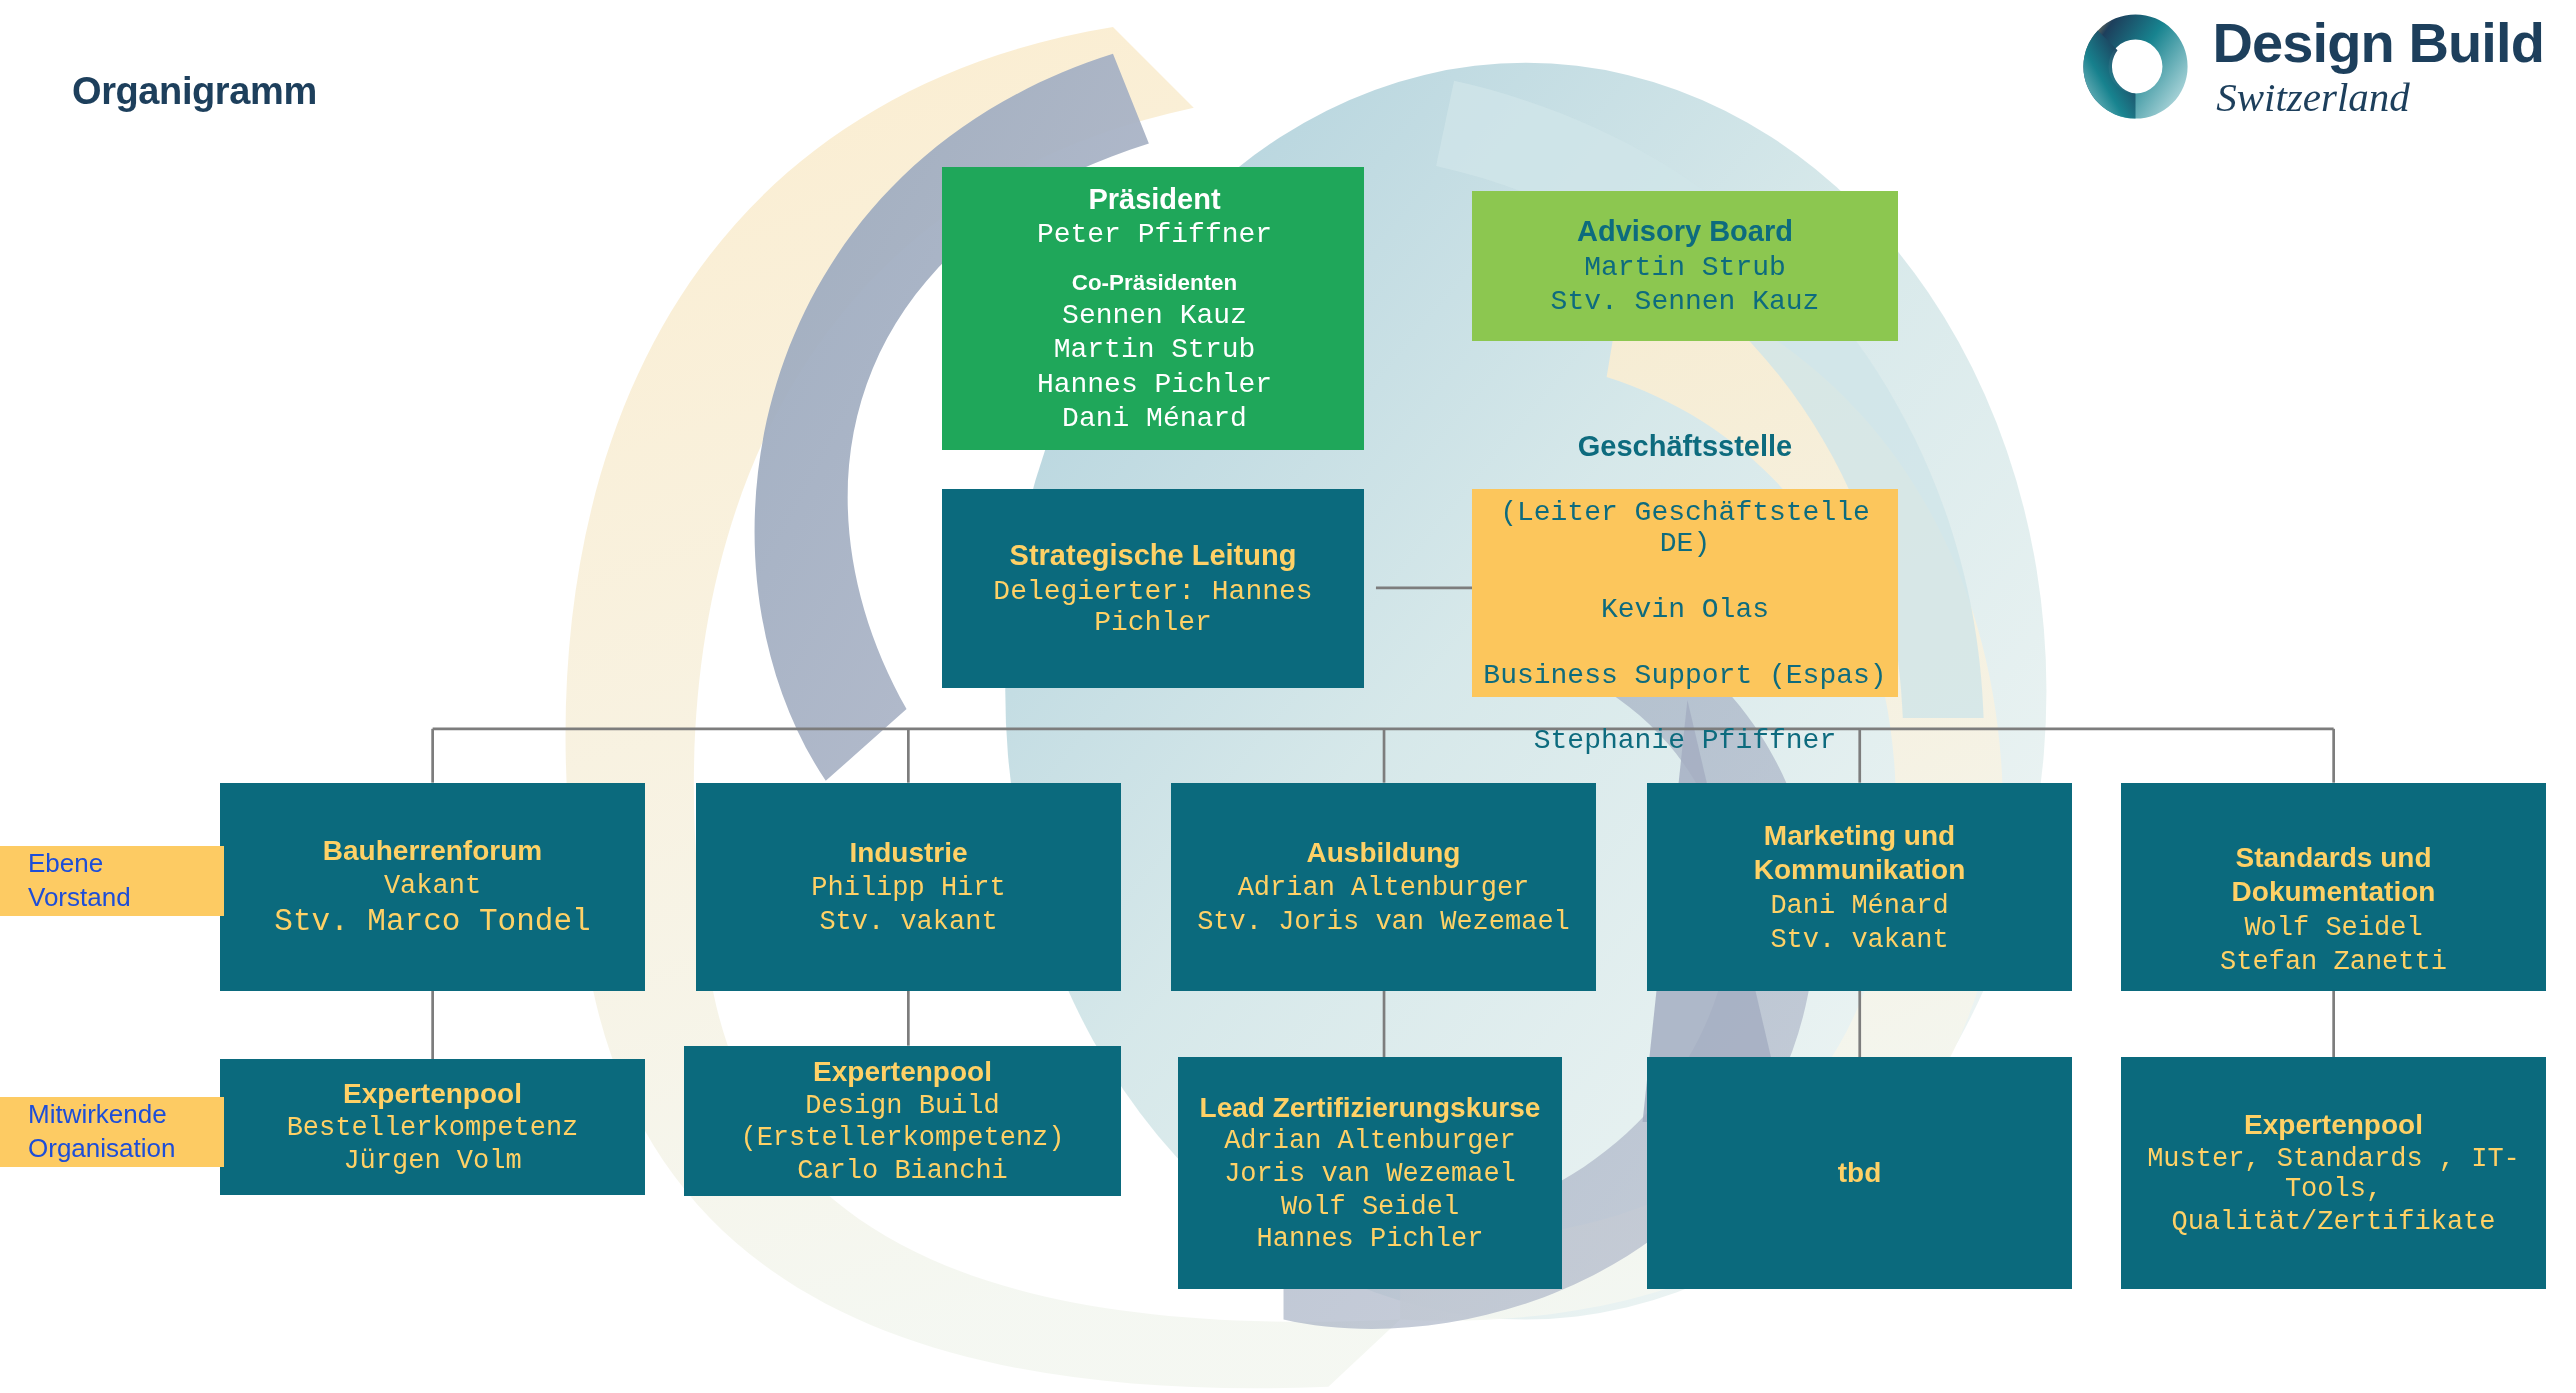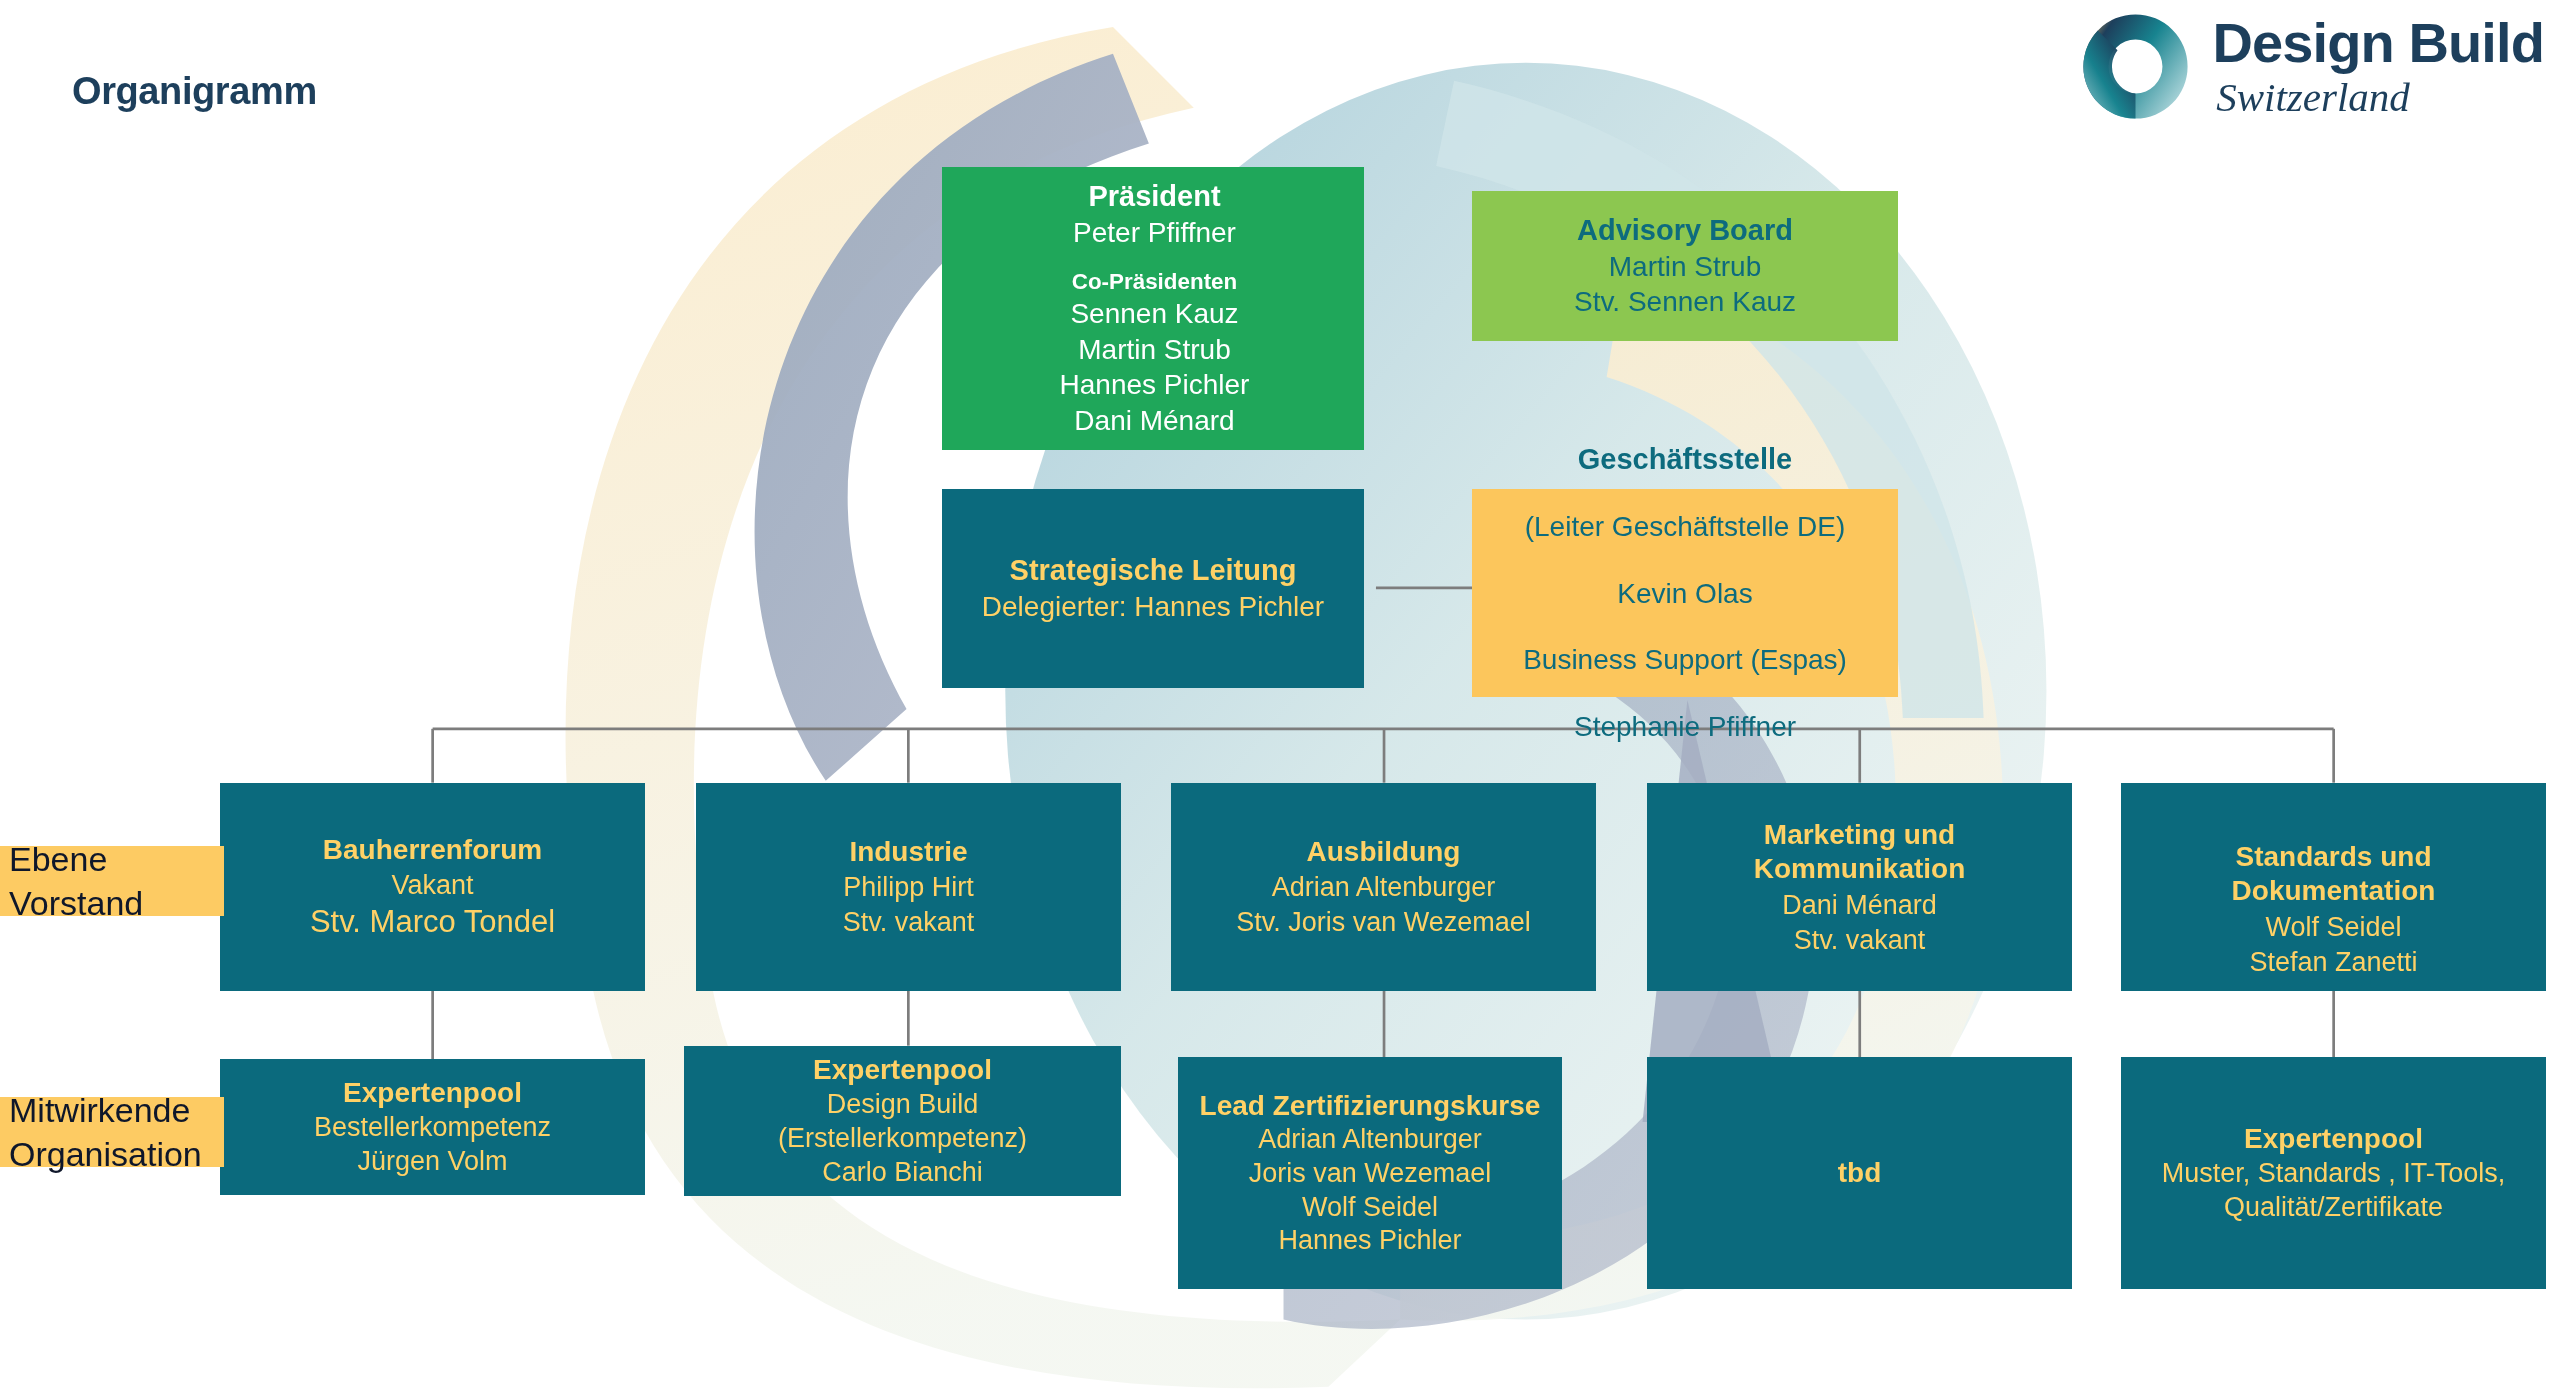--- a/index.html
+++ b/index.html
@@ -55,36 +55,36 @@
   
   .node {
     position: absolute;
     display: flex; flex-direction: column;
     align-items: center; justify-content: center;
     text-align: center;
     z-index: 4;
     padding: 5.4px 9px;
   }
   .node .n-title { font-weight: bold; }
-  .node .n-line  { font-weight: normal; }
+  .node .n-line  { font-weight: normal; font-family: Liberation Mono, monospace; }
 
   .green  { background:#1fa75a; color:#ffffff;padding-left:12px; }
   .lgreen { background:#8cc750; color:#0d6b7e; }
   .teal   { background:#0b6a7d; color:#ffd166; }
   .amber  { background:#fcc65c; color:#0d6b7e; }
 
   
   .level-label {
     position: absolute;
     background: #fdcb63;
-    color: #0f172a;
+    color: #1d4ed8;
     z-index: 5;
     display: flex; flex-direction: column; justify-content: center;
-    padding-left: 9px;
-    font-size: 34px;
+    padding-left: 28px;
+    font-size: 26px;
     line-height: 1.30;
   }
 </style>
 </head>
 <body>
 
 <div id="stage">
 
   <svg id="bg" viewBox="0 0 2870 1552" xmlns="http://www.w3.org/2000/svg">
     <defs>

